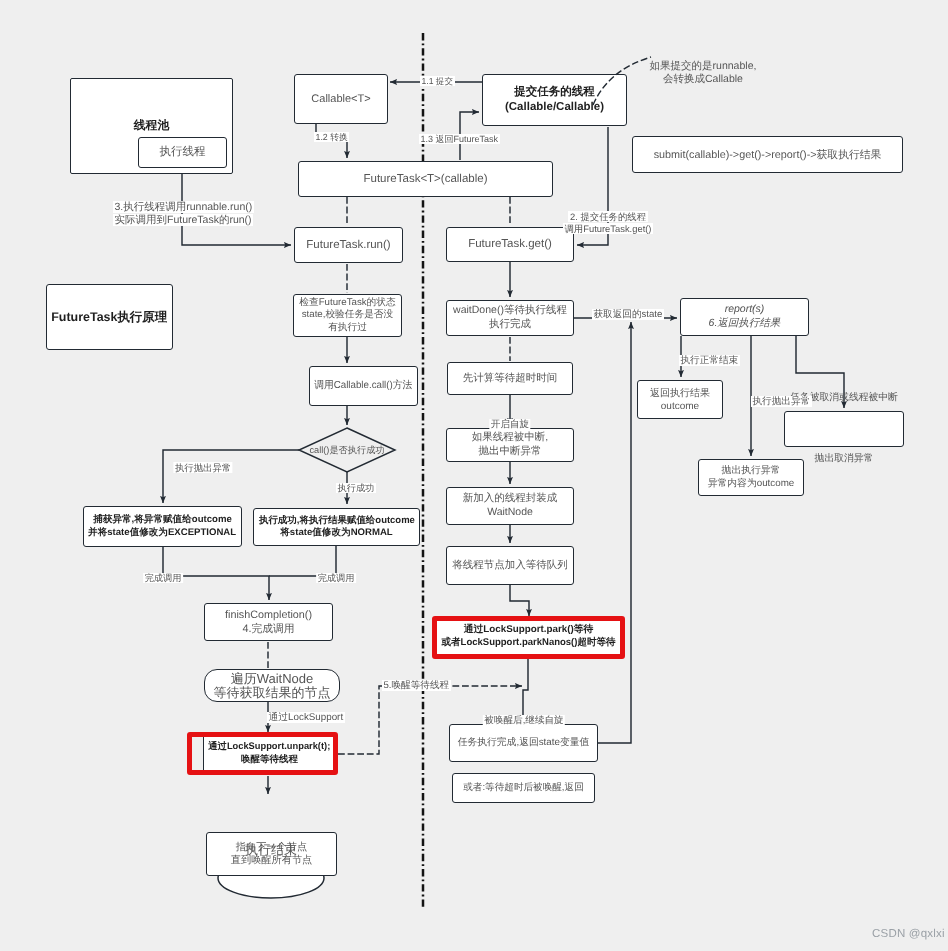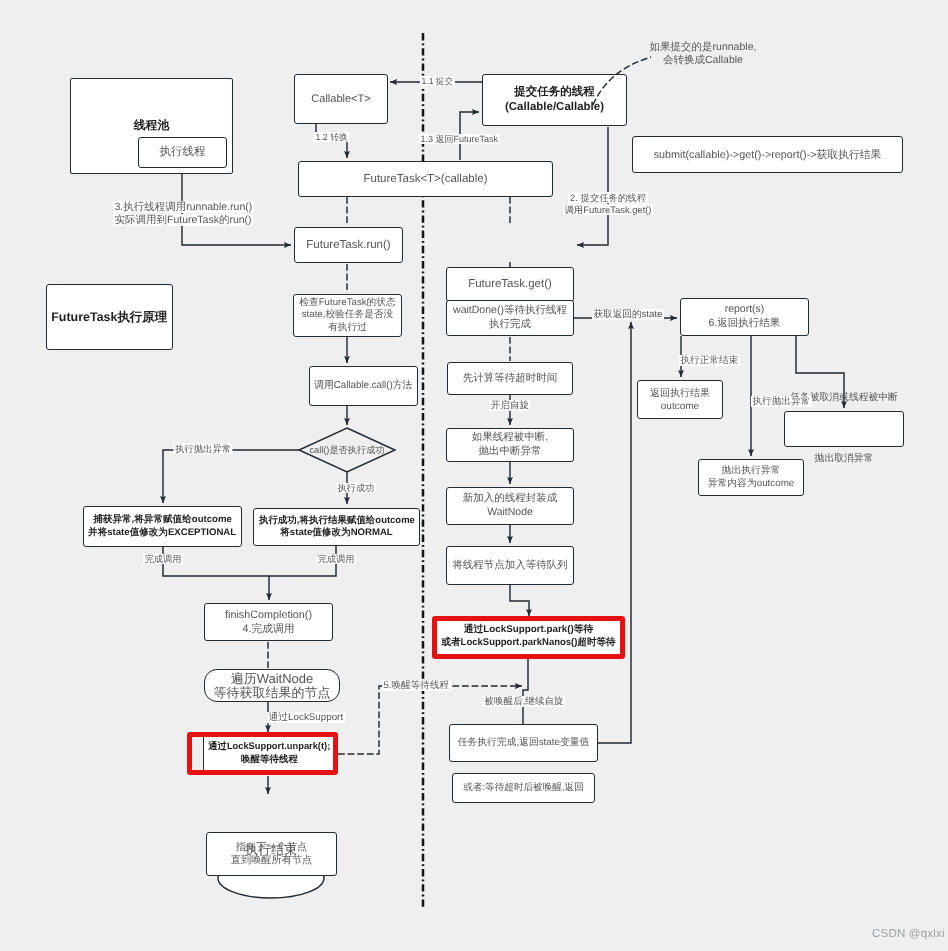--- a/index.html
+++ b/index.html
@@ -17,21 +17,21 @@
       border:1.5px solid #222a33;border-radius:6px;display:flex;
       flex-direction:column;align-items:center;justify-content:center;
       text-align:center;color:#555;}
 .node span{display:block;white-space:nowrap;}
 .node.bold{font-weight:bold;color:#1f1f1f;}
 .node.nb{border:none;}
 .lbl{position:absolute;color:#555;white-space:nowrap;line-height:1.28;}
 .lbl>span{display:block;}
 .lbl>span>i{font-style:normal;}
 .lbl.boxed>span>i{background:#fff;padding:0 1.5px;}
-.lbl.c{transform:translateX(-50%);}
+.lbl.c{transform:translateX(-50%);margin-top:19px;}
 .shape-text{position:absolute;display:flex;align-items:center;justify-content:center;
       color:#555;text-align:center;white-space:nowrap;}
 .redbox{position:absolute;box-sizing:border-box;border:5px solid #e51113;
         border-radius:3px;background:transparent;}
 .wm{position:absolute;color:#9aa0a6;font-size:11.5px;letter-spacing:.2px;}
 </style>
 </head>
 <body>
 
 <div id="canvas">
@@ -94,21 +94,21 @@
     </div>
 <div class="node" style="left:632px;top:136px;width:271px;height:37px;font-size:10.8px;border-radius:3px;line-height:14px;">
       <span>submit(callable)-&gt;get()-&gt;report()-&gt;获取执行结果</span>
     </div>
 <div class="node" style="left:298px;top:161px;width:255px;height:36px;font-size:11.5px;border-radius:3px;line-height:15px;">
       <span>FutureTask&lt;T&gt;(callable)</span>
     </div>
 <div class="node" style="left:294px;top:227px;width:109px;height:36px;font-size:11.5px;border-radius:3px;line-height:15px;">
       <span>FutureTask.run()</span>
     </div>
-<div class="node" style="left:446px;top:227px;width:128px;height:35px;font-size:11.5px;border-radius:3px;line-height:15px;margin-top:40px;">
+<div class="node" style="left:446px;top:227px;width:128px;height:35px;font-size:11.5px;border-radius:3px;line-height:15px;">
       <span>FutureTask.get()</span>
     </div>
 <div class="node" style="left:293px;top:294px;width:109px;height:43px;font-size:9.7px;border-radius:3px;line-height:12.6px;">
       <span>检查FutureTask的状态</span>
       <span>state,校验任务是否没</span>
       <span>有执行过</span>
     </div>
 <div class="node" style="left:293px;top:366px;width:109px;height:40px;font-size:10.2px;border-radius:3px;line-height:13.3px;margin-left:16px;">
       <span style="display: inline-block; transform: scaleX(0.956389);">调用Callable.call()方法</span>
     </div>
@@ -157,21 +157,21 @@
 <div class="node bold nb" style="left:437px;top:620px;width:183px;height:34px;font-size:9.8px;border-radius:1px;line-height:12.7px;">
       <span>通过LockSupport.park()等待</span>
       <span style="display: inline-block; transform: scaleX(0.971643);">或者LockSupport.parkNanos()超时等待</span>
     </div>
 <div class="node" style="left:449px;top:724px;width:149px;height:38px;font-size:9.8px;border-radius:3px;line-height:12.7px;">
       <span>任务执行完成,返回state变量值</span>
     </div>
 <div class="node" style="left:452px;top:773px;width:143px;height:30px;font-size:9.6px;border-radius:3px;line-height:12.5px;">
       <span>或者:等待超时后被唤醒,返回</span>
     </div>
-<div class="node" style="left:680px;top:298px;width:129px;height:38px;font-size:10.5px;border-radius:3px;line-height:13.7px;">
+<div class="node" style="left:680px;top:298px;width:129px;height:38px;font-size:10.5px;border-radius:3px;line-height:13.7px;font-style:italic;">
       <span>report(s)</span>
       <span>6.返回执行结果</span>
     </div>
 <div class="node" style="left:637px;top:380px;width:86px;height:39px;font-size:10px;border-radius:3px;line-height:13px;">
       <span>返回执行结果</span>
       <span>outcome</span>
     </div>
 <div class="node" style="left:698px;top:459px;width:106px;height:37px;font-size:9.8px;border-radius:3px;line-height:12.7px;">
       <span>抛出执行异常</span>
       <span>异常内容为outcome</span>

